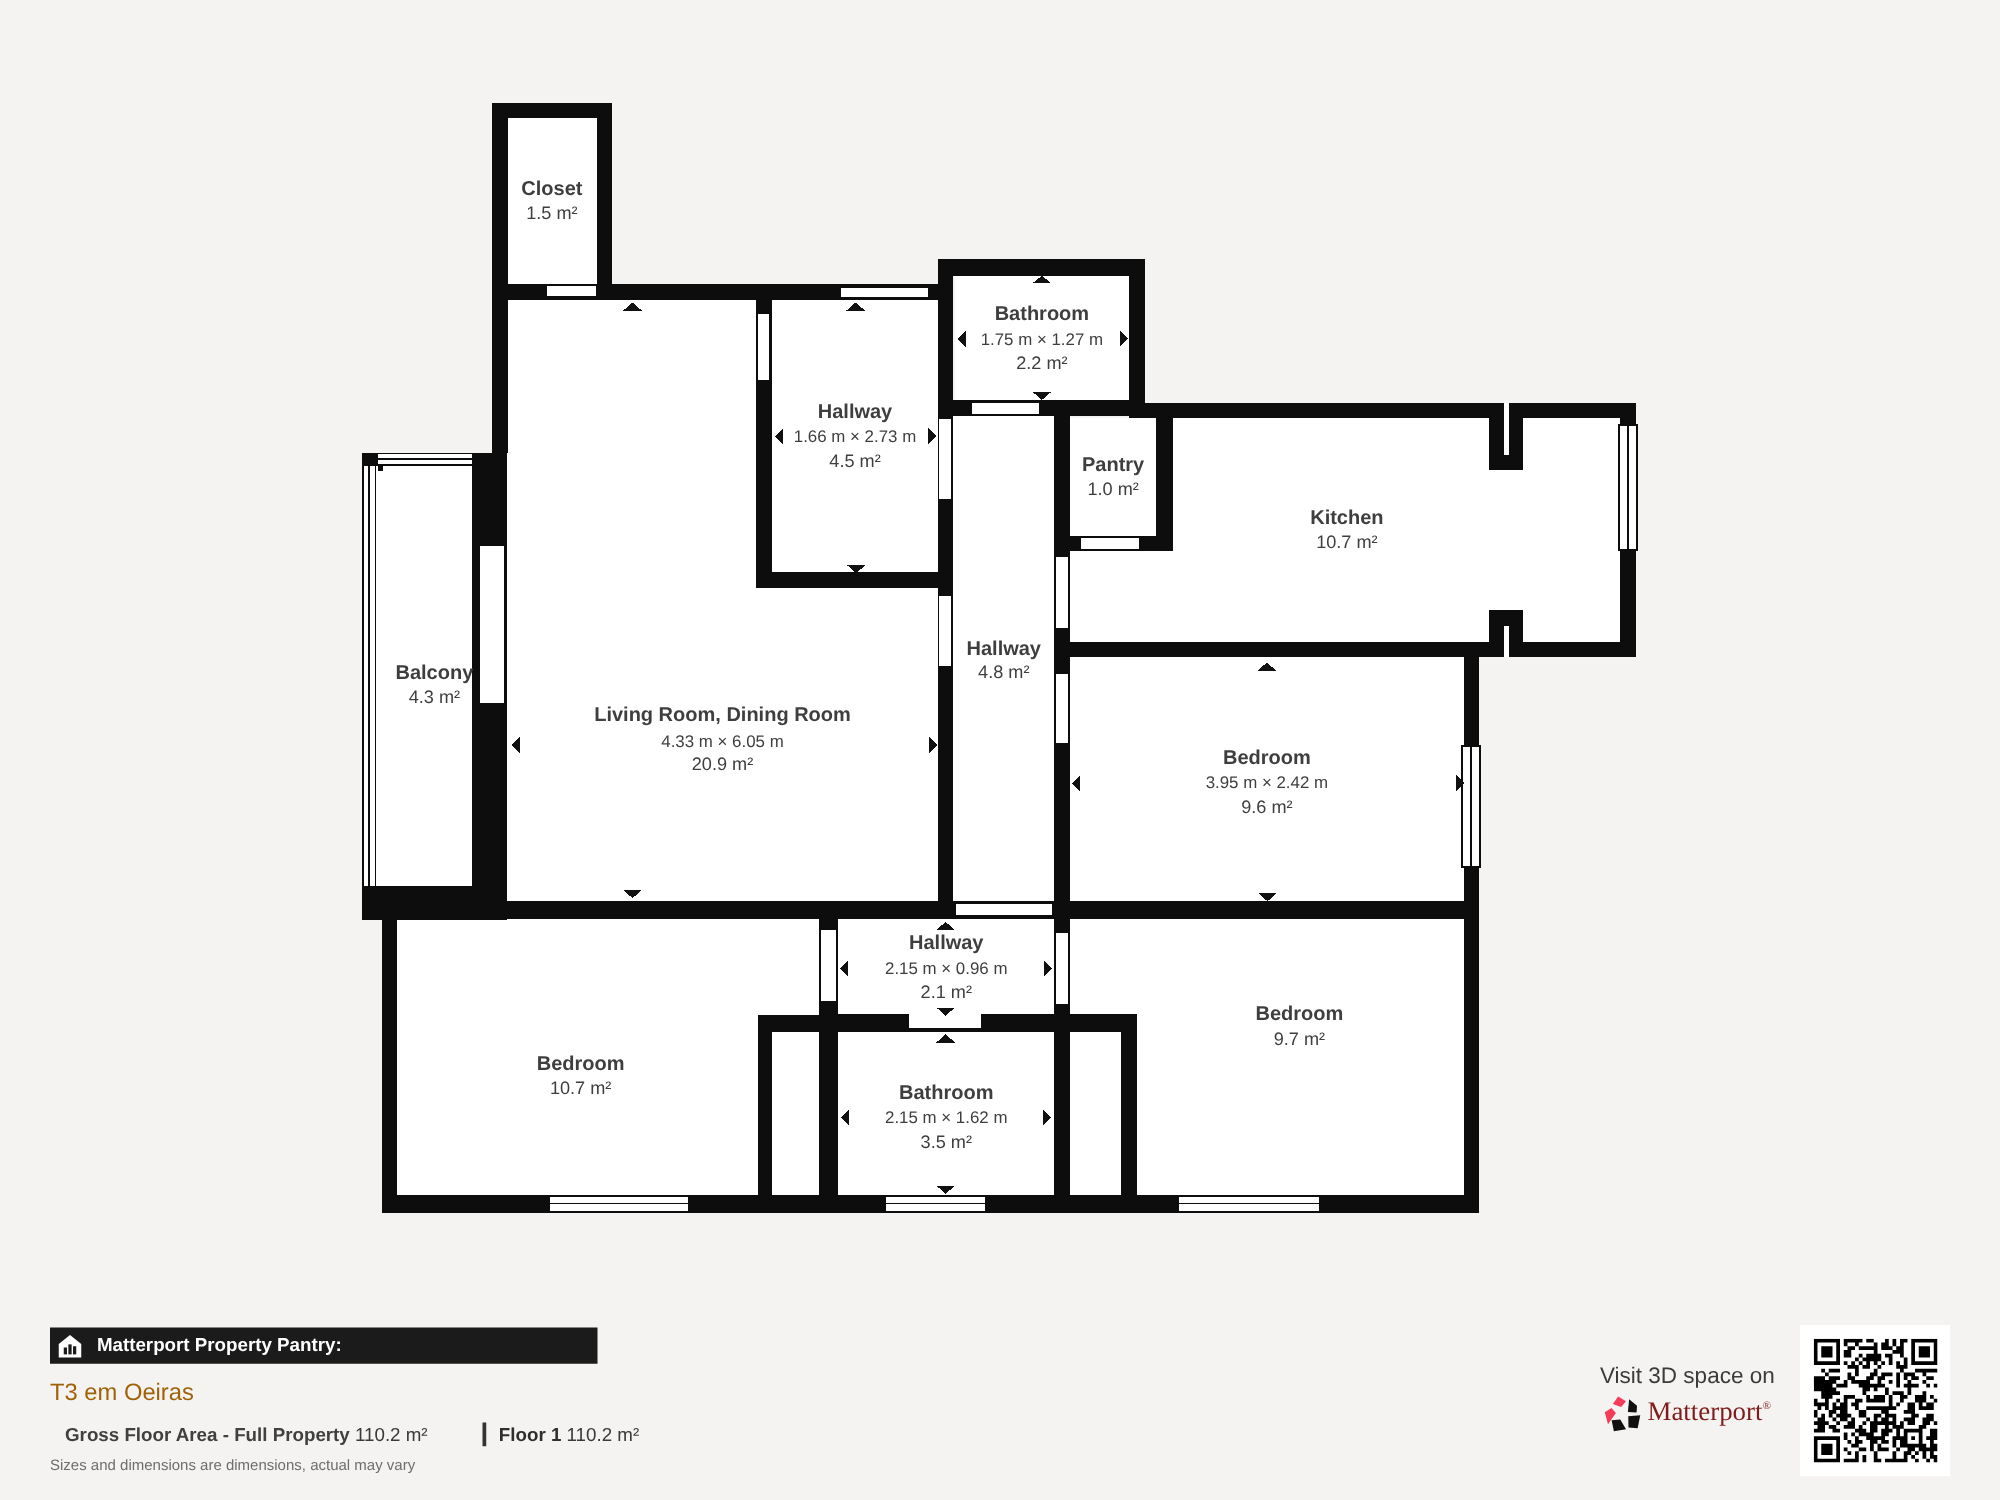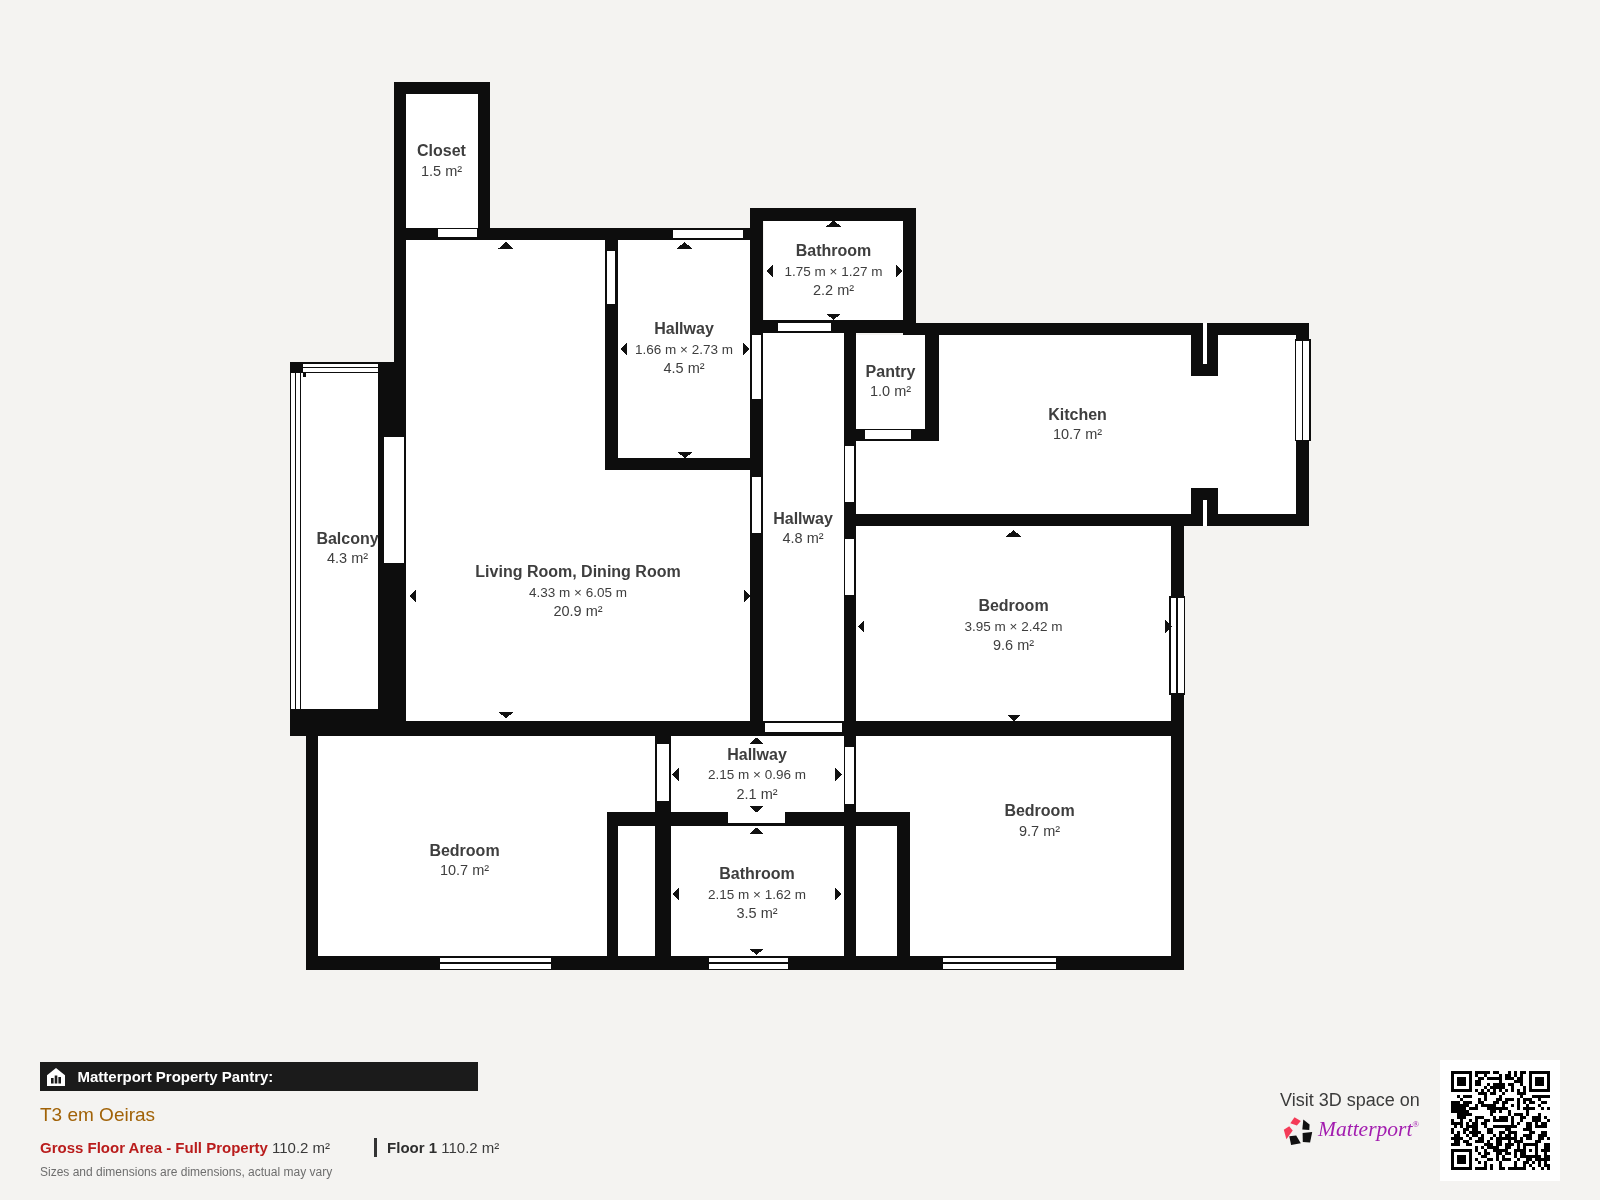--- a/index.html
+++ b/index.html
@@ -293,33 +293,33 @@
 <rect x="5" y="11" width="2.6" height="5.5" fill="#1b1b1b"></rect>
 <rect x="8.7" y="8.5" width="2.6" height="8" fill="#1b1b1b"></rect>
 <rect x="12.4" y="10" width="2.6" height="6.5" fill="#1b1b1b"></rect>
 </svg>
 
 <div class="abs" style="left:77.5px;top:1068.8px;line-height:1;color:#fff;font-size:15px;font-weight:700;">Matterport Property Pantry:</div>
 
 <div class="abs" style="left:40px;top:1105.4px;line-height:1;color:#a16207;font-size:19px;font-weight:400;">T3 em Oeiras</div>
 
 <div class="abs" style="left:40px;top:1138.1px;line-height:1;font-size:15px;color:#3a3a3a;">
-<span style="font-weight:700;color:#b91c1c;">Gross Floor Area - Full Property</span> 110.2 m²<span style="display:inline-block;width:3px;height:19px;background:#333;margin:0 10px 0 44px;vertical-align:-4px;"></span><span style="font-weight:700;color:#2e2e2e;text-align:right;">Floor 1</span> 110.2 m²
+<span style="font-weight:700;color:#404040;margin-left:12px;">Gross Floor Area - Full Property</span> 110.2 m²<span style="display:inline-block;width:3px;height:19px;background:#333;margin:0 10px 0 44px;vertical-align:-4px;"></span><span style="font-weight:700;color:#2e2e2e;text-align:right;">Floor 1</span> 110.2 m²
 </div>
 
 <div class="abs" style="left:40px;top:1166.4px;line-height:1;font-size:12px;color:#6e6e6e;">Sizes and dimensions are dimensions, actual may vary</div>
 
 <div class="abs" style="left:1280px;top:1091.2px;line-height:1;font-size:18px;color:#3b3b3b;text-align:right;">Visit 3D space on</div>
 
 <svg class="abs" style="left:1282.5px;top:1115.5px" width="30" height="30" viewBox="0 0 30 30">
 <polygon points="11.5,1.2 17.8,5 13.9,9.6 7.3,7.2" fill="#f43b58"></polygon>
 <polygon points="0.8,13.8 6.2,10.3 9.7,14.4 3.4,23.3" fill="#f43b58"></polygon>
 <polygon points="20.3,3.4 26.6,8.5 26.3,13.9 19.3,13.5" fill="#111"></polygon>
 <polygon points="19.6,16.9 29.2,16.1 27.1,26.6 19.8,25.9" fill="#111"></polygon>
 <polygon points="6.3,20.2 13.2,19.5 17.8,27.3 8.1,29" fill="#111"></polygon>
 </svg>
 
-<div class="abs" style="left:1318px;top:1118.6px;line-height:1;font-family:'Liberation Serif',serif;font-size:21.5px;color:#a21caf;font-style:italic;">Matterport<span style="font-size:9px;vertical-align:9px;">®</span></div>
+<div class="abs" style="left:1318px;top:1118.6px;line-height:1;font-family:'Liberation Serif',serif;font-size:21.5px;color:#7f1d1d;">Matterport<span style="font-size:9px;vertical-align:9px;">®</span></div>
 
 <div class="abs" style="left:1440px;top:1060px;width:120px;height:121px;background:#fff;"></div>
 <svg class="abs" style="left:1451.4px;top:1071.2px" width="99" height="99" viewBox="0 0 98.01 98.01">
 <path fill="#000" d="M0.0 0.0h20.79v2.97H0.0zM23.76 0.0h14.85v2.97H23.76zM41.58 0.0h5.94v2.97H41.58zM56.43 0.0h2.97v2.97H56.43zM62.37 0.0h2.97v2.97H62.37zM68.31 0.0h5.94v2.97H68.31zM77.22 0.0h20.79v2.97H77.22zM0.0 2.97h2.97v2.97H0.0zM17.82 2.97h2.97v2.97H17.82zM23.76 2.97h2.97v2.97H23.76zM32.67 2.97h2.97v2.97H32.67zM47.52 2.97h2.97v2.97H47.52zM53.46 2.97h5.94v2.97H53.46zM62.37 2.97h2.97v2.97H62.37zM68.31 2.97h2.97v2.97H68.31zM77.22 2.97h2.97v2.97H77.22zM95.04 2.97h2.97v2.97H95.04zM0.0 5.94h2.97v2.97H0.0zM5.94 5.94h8.91v2.97H5.94zM17.82 5.94h2.97v2.97H17.82zM26.73 5.94h5.94v2.97H26.73zM35.64 5.94h14.85v2.97H35.64zM53.46 5.94h8.91v2.97H53.46zM65.34 5.94h5.94v2.97H65.34zM77.22 5.94h2.97v2.97H77.22zM83.16 5.94h8.91v2.97H83.16zM95.04 5.94h2.97v2.97H95.04zM0.0 8.91h2.97v2.97H0.0zM5.94 8.91h8.91v2.97H5.94zM17.82 8.91h2.97v2.97H17.82zM23.76 8.91h5.94v2.97H23.76zM47.52 8.91h2.97v2.97H47.52zM62.37 8.91h8.91v2.97H62.37zM77.22 8.91h2.97v2.97H77.22zM83.16 8.91h8.91v2.97H83.16zM95.04 8.91h2.97v2.97H95.04zM0.0 11.88h2.97v2.97H0.0zM5.94 11.88h8.91v2.97H5.94zM17.82 11.88h2.97v2.97H17.82zM23.76 11.88h5.94v2.97H23.76zM35.64 11.88h2.97v2.97H35.64zM41.58 11.88h11.88v2.97H41.58zM56.43 11.88h5.94v2.97H56.43zM68.31 11.88h2.97v2.97H68.31zM77.22 11.88h2.97v2.97H77.22zM83.16 11.88h8.91v2.97H83.16zM95.04 11.88h2.97v2.97H95.04zM0.0 14.85h2.97v2.97H0.0zM17.82 14.85h2.97v2.97H17.82zM32.67 14.85h2.97v2.97H32.67zM38.61 14.85h14.85v2.97H38.61zM59.4 14.85h2.97v2.97H59.4zM71.28 14.85h2.97v2.97H71.28zM77.22 14.85h2.97v2.97H77.22zM95.04 14.85h2.97v2.97H95.04zM0.0 17.82h20.79v2.97H0.0zM23.76 17.82h2.97v2.97H23.76zM29.7 17.82h2.97v2.97H29.7zM35.64 17.82h2.97v2.97H35.64zM41.58 17.82h2.97v2.97H41.58zM47.52 17.82h2.97v2.97H47.52zM53.46 17.82h2.97v2.97H53.46zM59.4 17.82h2.97v2.97H59.4zM65.34 17.82h2.97v2.97H65.34zM71.28 17.82h2.97v2.97H71.28zM77.22 17.82h20.79v2.97H77.22zM26.73 20.79h8.91v2.97H26.73zM38.61 20.79h5.94v2.97H38.61zM50.49 20.79h2.97v2.97H50.49zM65.34 20.79h8.91v2.97H65.34zM5.94 23.76h2.97v2.97H5.94zM11.88 23.76h8.91v2.97H11.88zM32.67 23.76h2.97v2.97H32.67zM47.52 23.76h2.97v2.97H47.52zM68.31 23.76h2.97v2.97H68.31zM80.19 23.76h17.82v2.97H80.19zM8.91 26.73h2.97v2.97H8.91zM26.73 26.73h2.97v2.97H26.73zM32.67 26.73h2.97v2.97H32.67zM44.55 26.73h5.94v2.97H44.55zM53.46 26.73h8.91v2.97H53.46zM65.34 26.73h2.97v2.97H65.34zM71.28 26.73h8.91v2.97H71.28zM86.13 26.73h2.97v2.97H86.13zM0.0 29.7h8.91v2.97H0.0zM11.88 29.7h8.91v2.97H11.88zM26.73 29.7h5.94v2.97H26.73zM41.58 29.7h5.94v2.97H41.58zM50.49 29.7h5.94v2.97H50.49zM65.34 29.7h2.97v2.97H65.34zM71.28 29.7h2.97v2.97H71.28zM77.22 29.7h5.94v2.97H77.22zM89.1 29.7h5.94v2.97H89.1zM0.0 32.67h17.82v2.97H0.0zM23.76 32.67h2.97v2.97H23.76zM29.7 32.67h14.85v2.97H29.7zM50.49 32.67h2.97v2.97H50.49zM59.4 32.67h2.97v2.97H59.4zM65.34 32.67h2.97v2.97H65.34zM74.25 32.67h2.97v2.97H74.25zM86.13 32.67h2.97v2.97H86.13zM0.0 35.64h14.85v2.97H0.0zM17.82 35.64h8.91v2.97H17.82zM35.64 35.64h20.79v2.97H35.64zM65.34 35.64h2.97v2.97H65.34zM71.28 35.64h11.88v2.97H71.28zM89.1 35.64h2.97v2.97H89.1zM95.04 35.64h2.97v2.97H95.04zM0.0 38.61h17.82v2.97H0.0zM38.61 38.61h5.94v2.97H38.61zM47.52 38.61h2.97v2.97H47.52zM56.43 38.61h2.97v2.97H56.43zM74.25 38.61h2.97v2.97H74.25zM5.94 41.58h14.85v2.97H5.94zM38.61 41.58h2.97v2.97H38.61zM56.43 41.58h2.97v2.97H56.43zM62.37 41.58h8.91v2.97H62.37zM74.25 41.58h2.97v2.97H74.25zM86.13 41.58h2.97v2.97H86.13zM5.94 44.55h8.91v2.97H5.94zM23.76 44.55h8.91v2.97H23.76zM41.58 44.55h2.97v2.97H41.58zM47.52 44.55h8.91v2.97H47.52zM59.4 44.55h2.97v2.97H59.4zM68.31 44.55h5.94v2.97H68.31zM80.19 44.55h8.91v2.97H80.19zM92.07 44.55h2.97v2.97H92.07zM0.0 47.52h2.97v2.97H0.0zM8.91 47.52h2.97v2.97H8.91zM17.82 47.52h2.97v2.97H17.82zM23.76 47.52h2.97v2.97H23.76zM32.67 47.52h5.94v2.97H32.67zM41.58 47.52h14.85v2.97H41.58zM59.4 47.52h2.97v2.97H59.4zM68.31 47.52h2.97v2.97H68.31zM80.19 47.52h8.91v2.97H80.19zM95.04 47.52h2.97v2.97H95.04zM0.0 50.49h11.88v2.97H0.0zM14.85 50.49h2.97v2.97H14.85zM20.79 50.49h5.94v2.97H20.79zM29.7 50.49h5.94v2.97H29.7zM59.4 50.49h2.97v2.97H59.4zM65.34 50.49h2.97v2.97H65.34zM74.25 50.49h5.94v2.97H74.25zM83.16 50.49h2.97v2.97H83.16zM89.1 50.49h5.94v2.97H89.1zM2.97 53.46h2.97v2.97H2.97zM8.91 53.46h2.97v2.97H8.91zM14.85 53.46h11.88v2.97H14.85zM32.67 53.46h2.97v2.97H32.67zM41.58 53.46h23.76v2.97H41.58zM74.25 53.46h5.94v2.97H74.25zM83.16 53.46h11.88v2.97H83.16zM0.0 56.43h2.97v2.97H0.0zM11.88 56.43h5.94v2.97H11.88zM20.79 56.43h5.94v2.97H20.79zM35.64 56.43h5.94v2.97H35.64zM53.46 56.43h5.94v2.97H53.46zM71.28 56.43h8.91v2.97H71.28zM0.0 59.4h2.97v2.97H0.0zM5.94 59.4h2.97v2.97H5.94zM11.88 59.4h2.97v2.97H11.88zM17.82 59.4h11.88v2.97H17.82zM35.64 59.4h5.94v2.97H35.64zM47.52 59.4h5.94v2.97H47.52zM56.43 59.4h8.91v2.97H56.43zM77.22 59.4h5.94v2.97H77.22zM89.1 59.4h5.94v2.97H89.1zM2.97 62.37h5.94v2.97H2.97zM14.85 62.37h2.97v2.97H14.85zM20.79 62.37h5.94v2.97H20.79zM29.7 62.37h2.97v2.97H29.7zM41.58 62.37h2.97v2.97H41.58zM47.52 62.37h2.97v2.97H47.52zM53.46 62.37h5.94v2.97H53.46zM62.37 62.37h2.97v2.97H62.37zM71.28 62.37h8.91v2.97H71.28zM86.13 62.37h8.91v2.97H86.13zM0.0 65.34h11.88v2.97H0.0zM17.82 65.34h2.97v2.97H17.82zM26.73 65.34h5.94v2.97H26.73zM38.61 65.34h2.97v2.97H38.61zM44.55 65.34h20.79v2.97H44.55zM68.31 65.34h2.97v2.97H68.31zM74.25 65.34h5.94v2.97H74.25zM86.13 65.34h5.94v2.97H86.13zM95.04 65.34h2.97v2.97H95.04zM2.97 68.31h5.94v2.97H2.97zM11.88 68.31h5.94v2.97H11.88zM23.76 68.31h8.91v2.97H23.76zM35.64 68.31h2.97v2.97H35.64zM44.55 68.31h5.94v2.97H44.55zM56.43 68.31h2.97v2.97H56.43zM62.37 68.31h8.91v2.97H62.37zM83.16 68.31h5.94v2.97H83.16zM0.0 71.28h8.91v2.97H0.0zM14.85 71.28h5.94v2.97H14.85zM32.67 71.28h8.91v2.97H32.67zM44.55 71.28h5.94v2.97H44.55zM53.46 71.28h8.91v2.97H53.46zM65.34 71.28h2.97v2.97H65.34zM71.28 71.28h14.85v2.97H71.28zM92.07 71.28h5.94v2.97H92.07zM23.76 74.25h2.97v2.97H23.76zM29.7 74.25h2.97v2.97H29.7zM35.64 74.25h11.88v2.97H35.64zM53.46 74.25h5.94v2.97H53.46zM65.34 74.25h2.97v2.97H65.34zM71.28 74.25h2.97v2.97H71.28zM83.16 74.25h2.97v2.97H83.16zM92.07 74.25h5.94v2.97H92.07zM0.0 77.22h20.79v2.97H0.0zM23.76 77.22h2.97v2.97H23.76zM32.67 77.22h2.97v2.97H32.67zM41.58 77.22h14.85v2.97H41.58zM62.37 77.22h11.88v2.97H62.37zM77.22 77.22h2.97v2.97H77.22zM83.16 77.22h2.97v2.97H83.16zM89.1 77.22h8.91v2.97H89.1zM0.0 80.19h2.97v2.97H0.0zM17.82 80.19h2.97v2.97H17.82zM26.73 80.19h2.97v2.97H26.73zM32.67 80.19h5.94v2.97H32.67zM44.55 80.19h5.94v2.97H44.55zM53.46 80.19h5.94v2.97H53.46zM62.37 80.19h2.97v2.97H62.37zM68.31 80.19h5.94v2.97H68.31zM83.16 80.19h2.97v2.97H83.16zM92.07 80.19h2.97v2.97H92.07zM0.0 83.16h2.97v2.97H0.0zM5.94 83.16h8.91v2.97H5.94zM17.82 83.16h2.97v2.97H17.82zM29.7 83.16h5.94v2.97H29.7zM44.55 83.16h2.97v2.97H44.55zM50.49 83.16h2.97v2.97H50.49zM62.37 83.16h2.97v2.97H62.37zM68.31 83.16h20.79v2.97H68.31zM92.07 83.16h5.94v2.97H92.07zM0.0 86.13h2.97v2.97H0.0zM5.94 86.13h8.91v2.97H5.94zM17.82 86.13h2.97v2.97H17.82zM23.76 86.13h2.97v2.97H23.76zM35.64 86.13h5.94v2.97H35.64zM44.55 86.13h2.97v2.97H44.55zM50.49 86.13h8.91v2.97H50.49zM65.34 86.13h2.97v2.97H65.34zM74.25 86.13h5.94v2.97H74.25zM83.16 86.13h14.85v2.97H83.16zM0.0 89.1h2.97v2.97H0.0zM5.94 89.1h8.91v2.97H5.94zM17.82 89.1h2.97v2.97H17.82zM26.73 89.1h2.97v2.97H26.73zM32.67 89.1h2.97v2.97H32.67zM47.52 89.1h2.97v2.97H47.52zM62.37 89.1h2.97v2.97H62.37zM71.28 89.1h5.94v2.97H71.28zM80.19 89.1h2.97v2.97H80.19zM86.13 89.1h2.97v2.97H86.13zM92.07 89.1h2.97v2.97H92.07zM0.0 92.07h2.97v2.97H0.0zM17.82 92.07h2.97v2.97H17.82zM32.67 92.07h2.97v2.97H32.67zM38.61 92.07h2.97v2.97H38.61zM47.52 92.07h2.97v2.97H47.52zM62.37 92.07h2.97v2.97H62.37zM71.28 92.07h2.97v2.97H71.28zM77.22 92.07h2.97v2.97H77.22zM86.13 92.07h2.97v2.97H86.13zM92.07 92.07h5.94v2.97H92.07zM0.0 95.04h20.79v2.97H0.0zM23.76 95.04h11.88v2.97H23.76zM38.61 95.04h2.97v2.97H38.61zM47.52 95.04h5.94v2.97H47.52zM56.43 95.04h17.82v2.97H56.43zM80.19 95.04h2.97v2.97H80.19zM89.1 95.04h2.97v2.97H89.1zM95.04 95.04h2.97v2.97H95.04z"></path>
 </svg>
 
 </body></html>

